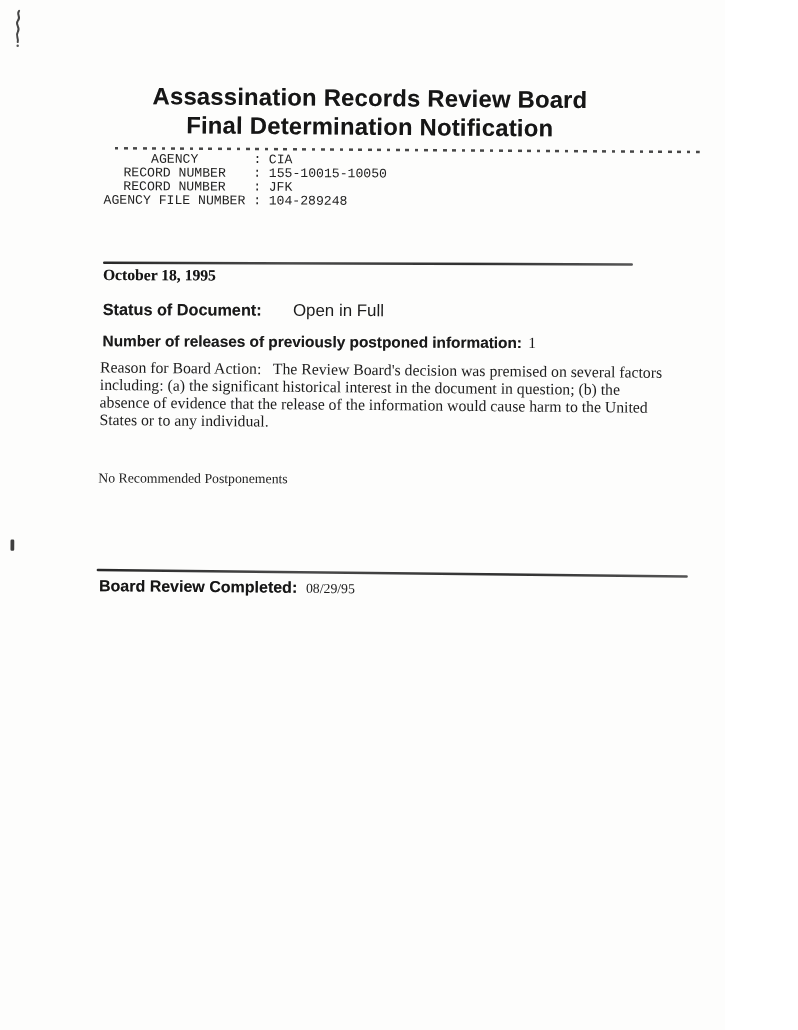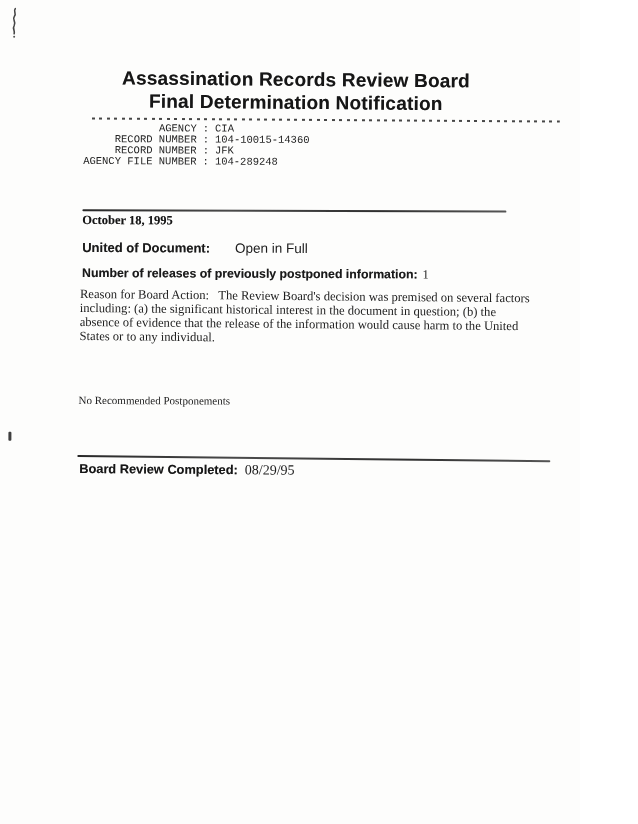--- a/index.html
+++ b/index.html
@@ -56,21 +56,21 @@
   .records {
     position: absolute;
     top: 124px;
     left: 82px;
     font-family: "Liberation Mono", "DejaVu Sans Mono", monospace;
     font-size: 10.5px;
     line-height: 11px;
     color: #232323;
   }
   .rec-row { display: flex; white-space: pre; }
-  .rec-label { display: inline-block; width: 114px; text-align: right; }
+  .rec-label { display: inline-block; width: 114px; text-align: center; }
   .rec-sep { display: inline-block; margin: 0 6px; }
 
   
   .rule {
     position: absolute;
     height: 1.6px;
     border-radius: 1px;
     background: linear-gradient(90deg, #282828 0%, #4a4a4a 35%, #303030 70%, #555555 100%);
   }
   .rule-1 { top: 210px; left: 82px; width: 424px; transform: rotate(-0.05deg); }
@@ -132,38 +132,38 @@
     position: absolute;
     top: 360px;
     left: 80px;
     font-family: "Liberation Sans", sans-serif;
     font-weight: bold;
     font-size: 13px;
     color: #1a1a1a;
   }
   .postponements-value {
     position: absolute;
-    top: 395px;
+    top: 378px;
     left: 79px;
     font-family: "Liberation Serif", serif;
     font-size: 11px;
     color: #222222;
   }
 
   .review-row { top: 462px; left: 80px; transform: rotate(0.2deg); transform-origin: left top; }
   .review-label {
     font-family: "Liberation Sans", sans-serif;
     font-weight: bold;
     font-size: 12.8px;
     color: #161616;
   }
   .review-value {
     margin-left: 7px;
     font-family: "Liberation Serif", serif;
-    font-size: 14px;
+    font-size: 11px;
   }
 
   
   .artifact-squiggle {
     position: absolute;
     top: 8px;
     left: 9px;
     opacity: 0.85;
   }
   .artifact-tick {
@@ -194,36 +194,36 @@
       <div>Final Determination Notification</div>
     </div>
 
     <div class="dashed"></div>
 
     <div class="records">
       <div class="rec-row">
         <span class="rec-label">AGENCY</span><span class="rec-sep">:</span><span class="rec-value">CIA</span>
       </div>
       <div class="rec-row">
-        <span class="rec-label">RECORD NUMBER</span><span class="rec-sep">:</span><span class="rec-value">104-10015-14360</span>
+        <span class="rec-label">RECORD NUMBER</span><span class="rec-sep">:</span><span class="rec-value">155-10015-10050</span>
       </div>
       <div class="rec-row">
         <span class="rec-label">RECORD NUMBER</span><span class="rec-sep">:</span><span class="rec-value">JFK</span>
       </div>
       <div class="rec-row">
         <span class="rec-label">AGENCY FILE NUMBER</span><span class="rec-sep">:</span><span class="rec-value">104-289248</span>
       </div>
     </div>
 
     <div class="rule rule-1"></div>
 
     <div class="doc-date ink">October 18, 1995</div>
 
     <div class="row status-row">
-      <span class="status-label ink">United of Document:</span>
+      <span class="status-label ink">Status of Document:</span>
       <span class="status-value">Open in Full</span>
     </div>
 
     <div class="row releases-row">
       <span class="releases-label ink">Number of releases of previously postponed information:</span>
       <span class="releases-value">1</span>
     </div>
 
     <div class="reason">
       <div>Reason for Board Action:   The Review Board's decision was premised on several factors</div>

